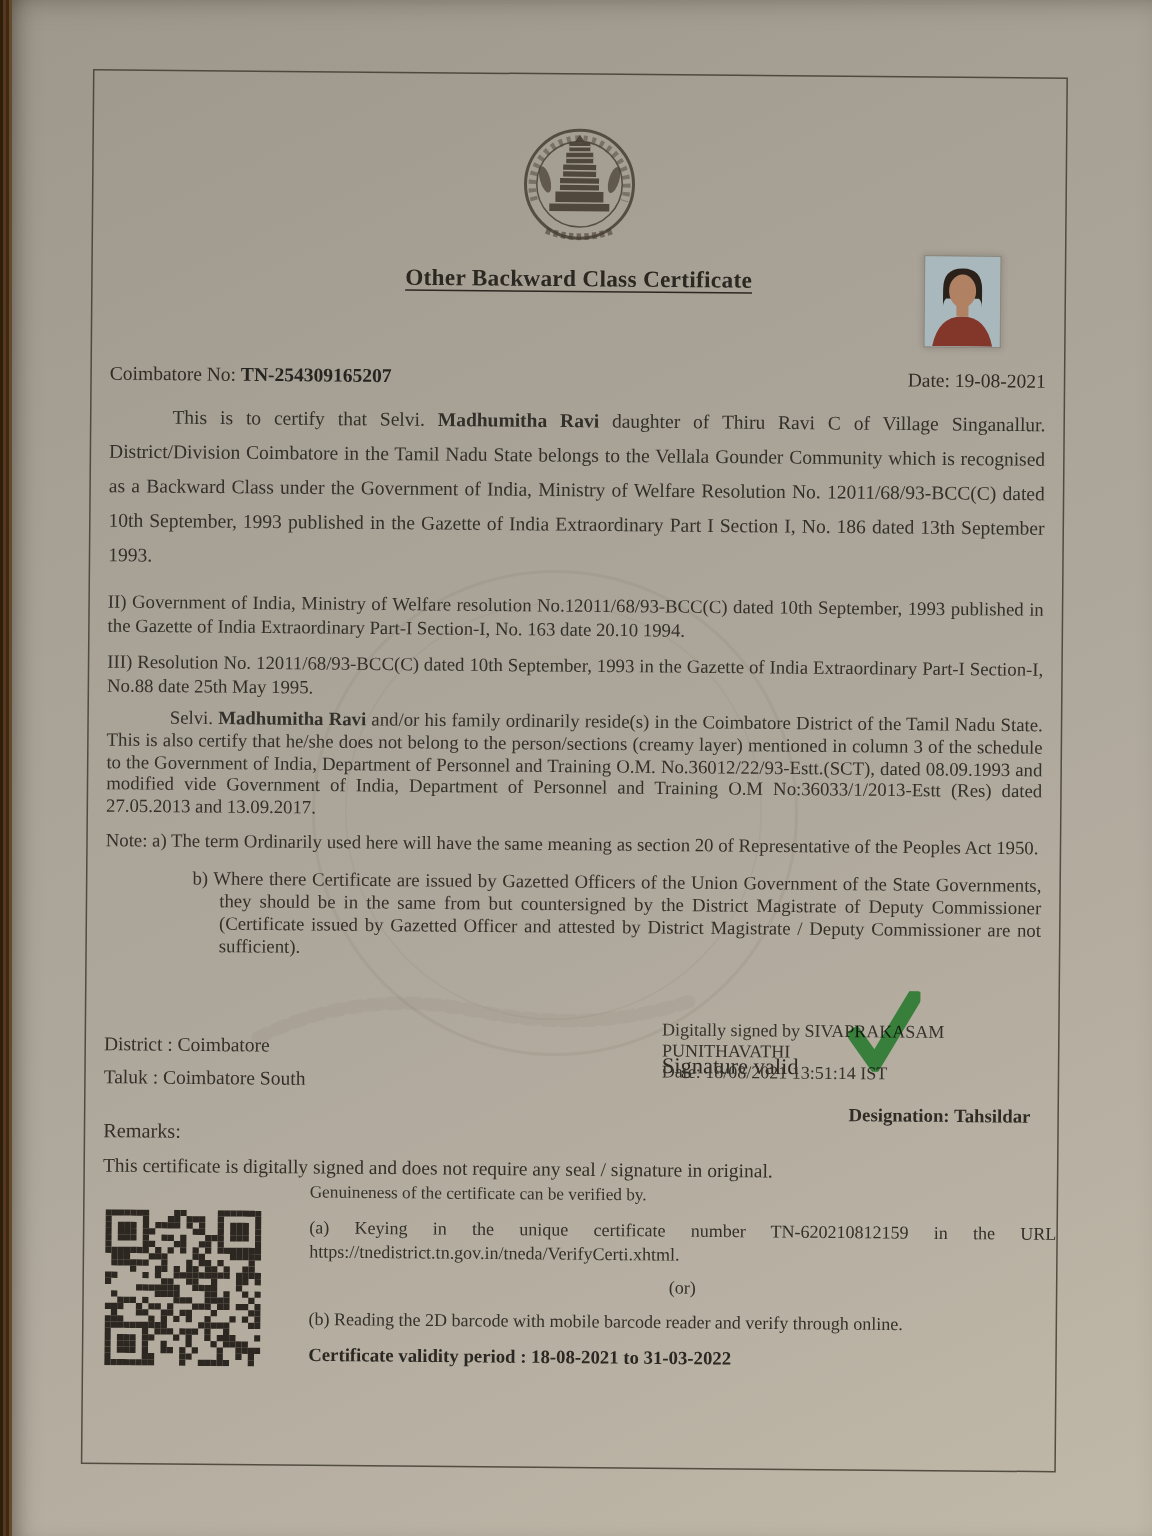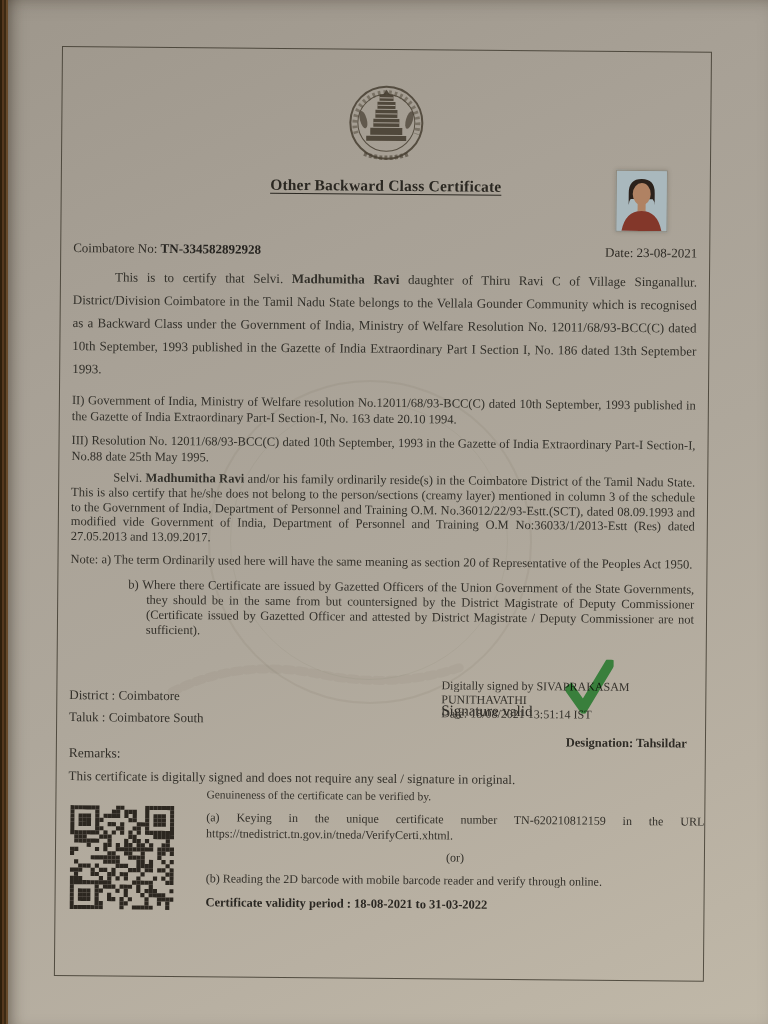--- a/index.html
+++ b/index.html
@@ -125,22 +125,22 @@
       <svg width="50" height="60" viewBox="0 0 50 60">
         <rect width="50" height="60" fill="#a9b8bd"></rect>
         <path d="M12 22 Q12 8 25 8 Q38 8 38 22 L38 34 Q38 30 36 28 L14 28 Q12 30 12 34 Z" fill="#2b211b"></path>
         <ellipse cx="25" cy="23" rx="9" ry="11" fill="#b08263"></ellipse>
         <path d="M5 60 Q9 40 25 40 Q41 40 45 60 Z" fill="#83372a"></path>
         <rect x="21" y="32" width="8" height="8" fill="#b08263"></rect>
       </svg>
     </div>
 
     <div class="cert-row">
-      <div><span>Coimbatore No: </span><b>TN-334582892928</b></div>
-      <div>Date: 23-08-2021</div>
+      <div><span>Coimbatore No: </span><b>TN-254309165207</b></div>
+      <div>Date: 19-08-2021</div>
     </div>
 
     <div class="para p1"><span>This is to certify that Selvi. </span><b>Madhumitha Ravi</b><span> daughter of Thiru Ravi C of Village Singanallur. District/Division Coimbatore in the Tamil Nadu State belongs to the Vellala Gounder Community which is recognised as a Backward Class under the Government of India, Ministry of Welfare Resolution No. 12011/68/93-BCC(C) dated 10th September, 1993 published in the Gazette of India Extraordinary Part I Section I, No. 186 dated 13th September 1993.</span></div>
 
     <div class="para pii">II) Government of India, Ministry of Welfare resolution No.12011/68/93-BCC(C) dated 10th September, 1993 published in the Gazette of India Extraordinary Part-I Section-I, No. 163 date 20.10 1994.</div>
     <div class="para piii">III) Resolution No. 12011/68/93-BCC(C) dated 10th September, 1993 in the Gazette of India Extraordinary Part-I Section-I, No.88 date 25th May 1995.</div>
 
     <div class="para p2"><span>Selvi. </span><b>Madhumitha Ravi</b><span> and/or his family ordinarily reside(s) in the Coimbatore District of the Tamil Nadu State. This is also certify that he/she does not belong to the person/sections (creamy layer) mentioned in column 3 of the schedule to the Government of India, Department of Personnel and Training O.M. No.36012/22/93-Estt.(SCT), dated 08.09.1993 and modified vide Government of India, Department of Personnel and Training O.M No:36033/1/2013-Estt (Res) dated 27.05.2013 and 13.09.2017.</span></div>
 
     <div class="note-a">Note: a) The term Ordinarily used here will have the same meaning as section 20 of Representative of the Peoples Act 1950.</div>

